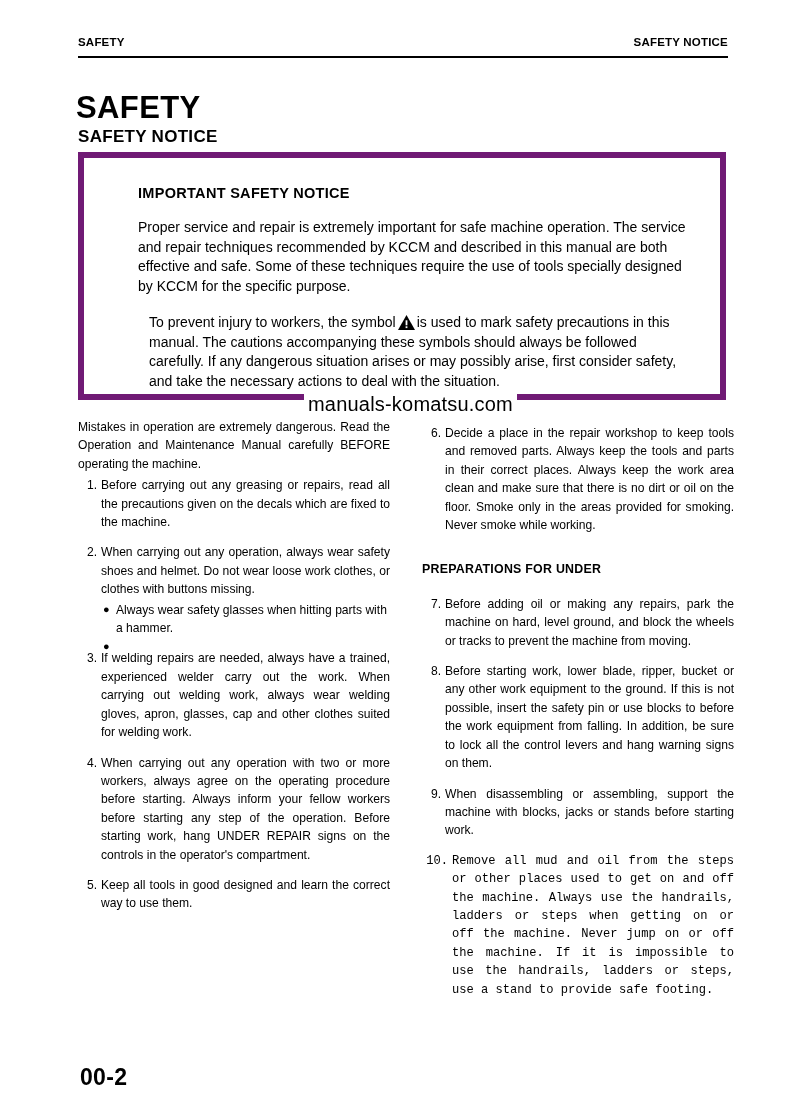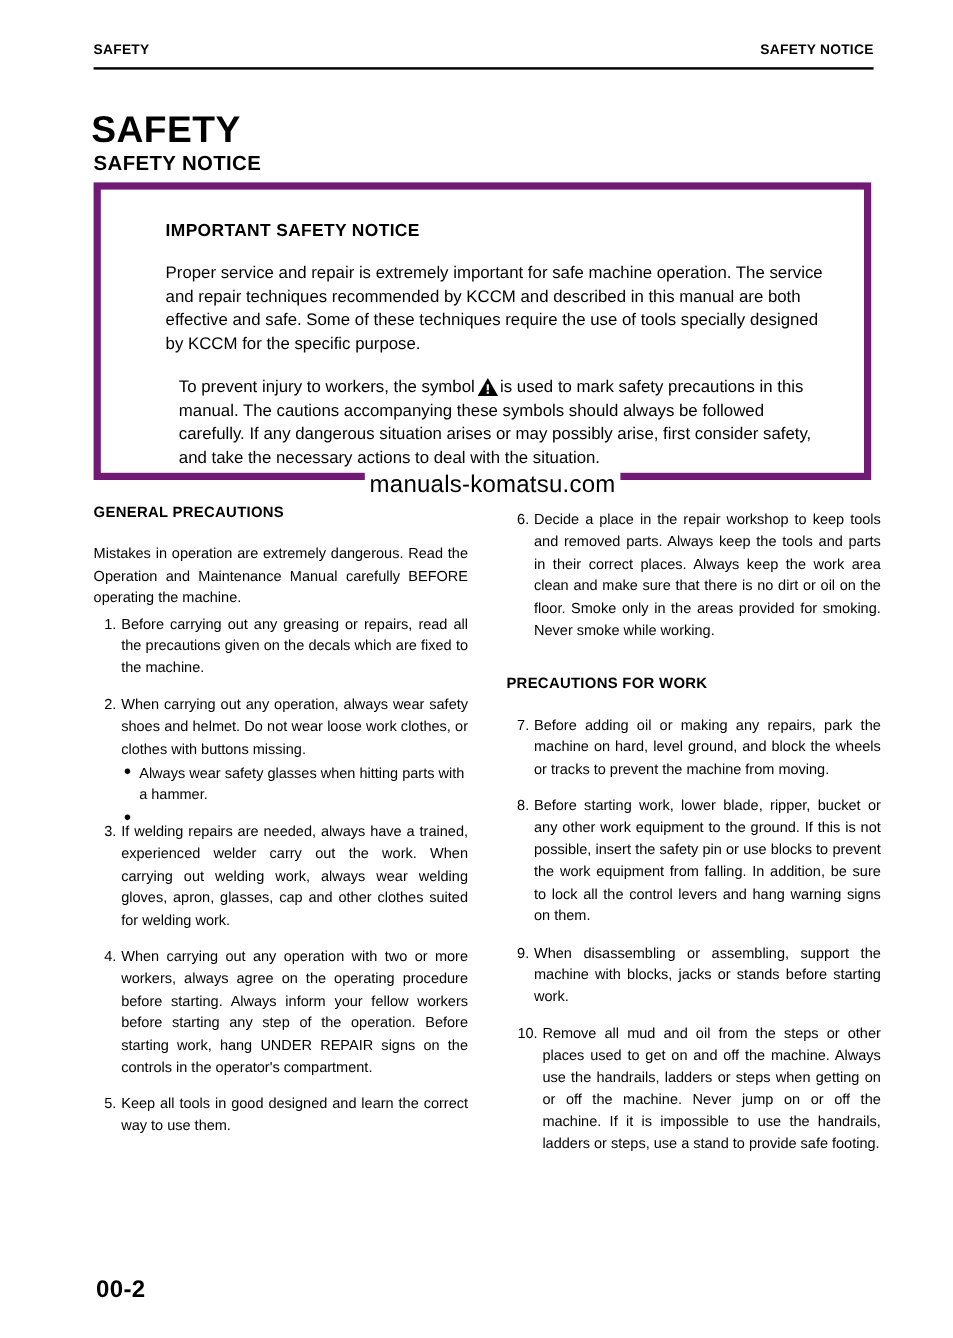--- a/index.html
+++ b/index.html
@@ -158,21 +158,21 @@
     text-justify: inter-word;
   }
   ol.num-list > li:last-child { margin-bottom: 0; }
   ol.num-list > li > .num {
     position: absolute;
     left: 0;
     top: 0;
     width: 19px;
     text-align: right;
   }
-  ol.num-list > li.wide { padding-left: 30px; }
+  ol.num-list > li.wide { padding-left: 30px; font-family: Liberation Mono, monospace; }
   ol.num-list > li.wide > .num { width: 26px; }
 
   ul.bullets {
     list-style: none;
     margin: 2px 0 0 0;
     padding: 0;
   }
   ul.bullets > li {
     position: relative;
     padding-left: 15px;
@@ -185,21 +185,21 @@
     top: -1px;
     font-size: 11px;
     line-height: 18.4px;
   }
 
   
   .folio {
     position: absolute;
     left: 80px;
     top: 1064px;
-    font-size: 20px;
+    font-size: 23px;
     font-weight: bold;
     letter-spacing: 0.3px;
   }
 </style>
 </head>
 <body>
 
 <div class="page">
 
   <div class="run-head">
@@ -221,21 +221,20 @@
               <rect x="7.6" y="5.3" width="1.8" height="5.0" fill="#fff"></rect>
               <rect x="7.6" y="11.3" width="1.8" height="1.8" fill="#fff"></rect>
             </svg></span><span>is used to mark safety precautions in this manual. The cautions accompanying these symbols should always be followed carefully. If any dangerous situation arises or may possibly arise, first consider safety, and take the necessary actions to deal with the situation.</span>
       </p>
     </div>
   </div>
 
   <div class="watermark">manuals-komatsu.com</div>
 
   <div class="col col-left">
-    <div class="sec-head">GENERAL PRECAUTIONS</div>
     <p class="intro">Mistakes in operation are extremely dangerous. Read the Operation and Maintenance Manual carefully BEFORE operating the machine.</p>
     <ol class="num-list">
       <li>
         <span class="num">1.</span>
         <span>Before carrying out any greasing or repairs, read all the precautions given on the decals which are fixed to the machine.</span>
       </li>
       <li>
         <span class="num">2.</span>
         <span>When carrying out any operation, always wear safety shoes and helmet. Do not wear loose work clothes, or clothes with buttons missing.</span>
         <ul class="bullets">
@@ -263,29 +262,29 @@
     </ol>
   </div>
 
   <div class="col col-right">
     <ol class="num-list">
       <li>
         <span class="num">6.</span>
         <span>Decide a place in the repair workshop to keep tools and removed parts. Always keep the tools and parts in their correct places. Always keep the work area clean and make sure that there is no dirt or oil on the floor. Smoke only in the areas provided for smoking. Never smoke while working.</span>
       </li>
     </ol>
-    <div class="sec-head spaced">PRECAUTIONS FOR WORK</div>
+    <div class="sec-head spaced">PREPARATIONS FOR UNDER</div>
     <ol class="num-list">
       <li>
         <span class="num">7.</span>
         <span>Before adding oil or making any repairs, park the machine on hard, level ground, and block the wheels or tracks to prevent the machine from moving.</span>
       </li>
       <li>
         <span class="num">8.</span>
-        <span>Before starting work, lower blade, ripper, bucket or any other work equipment to the ground. If this is not possible, insert the safety pin or use blocks to prevent the work equipment from falling. In addition, be sure to lock all the control levers and hang warning signs on them.</span>
+        <span>Before starting work, lower blade, ripper, bucket or any other work equipment to the ground. If this is not possible, insert the safety pin or use blocks to before the work equipment from falling. In addition, be sure to lock all the control levers and hang warning signs on them.</span>
       </li>
       <li>
         <span class="num">9.</span>
         <span>When disassembling or assembling, support the machine with blocks, jacks or stands before starting work.</span>
       </li>
       <li class="wide">
         <span class="num">10.</span>
         <span>Remove all mud and oil from the steps or other places used to get on and off the machine. Always use the handrails, ladders or steps when getting on or off the machine. Never jump on or off the machine. If it is impossible to use the handrails, ladders or steps, use a stand to provide safe footing.</span>
       </li>
     </ol>

